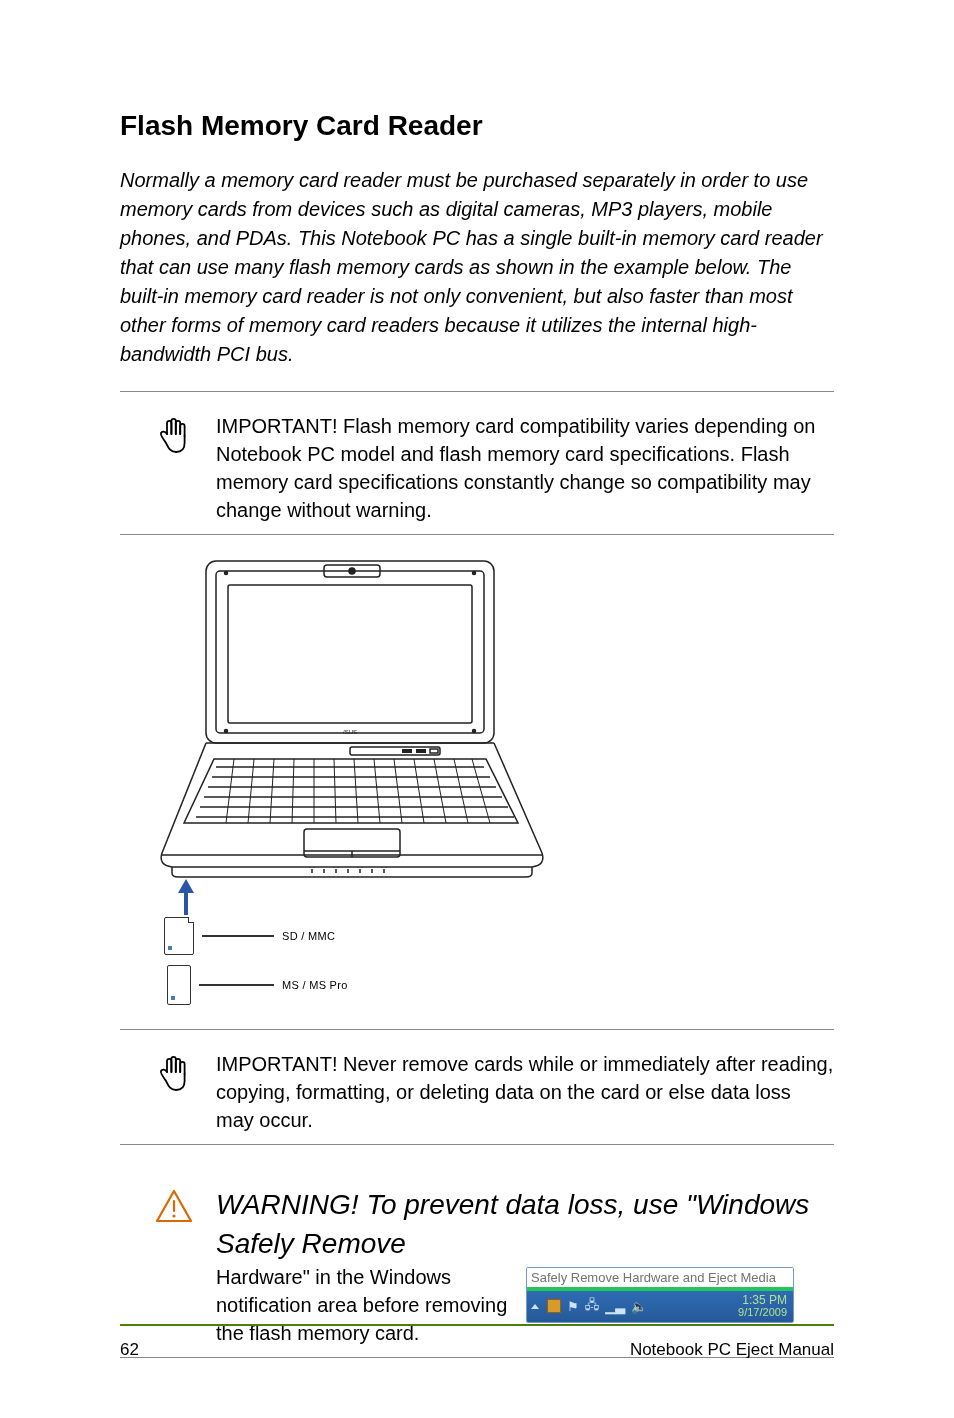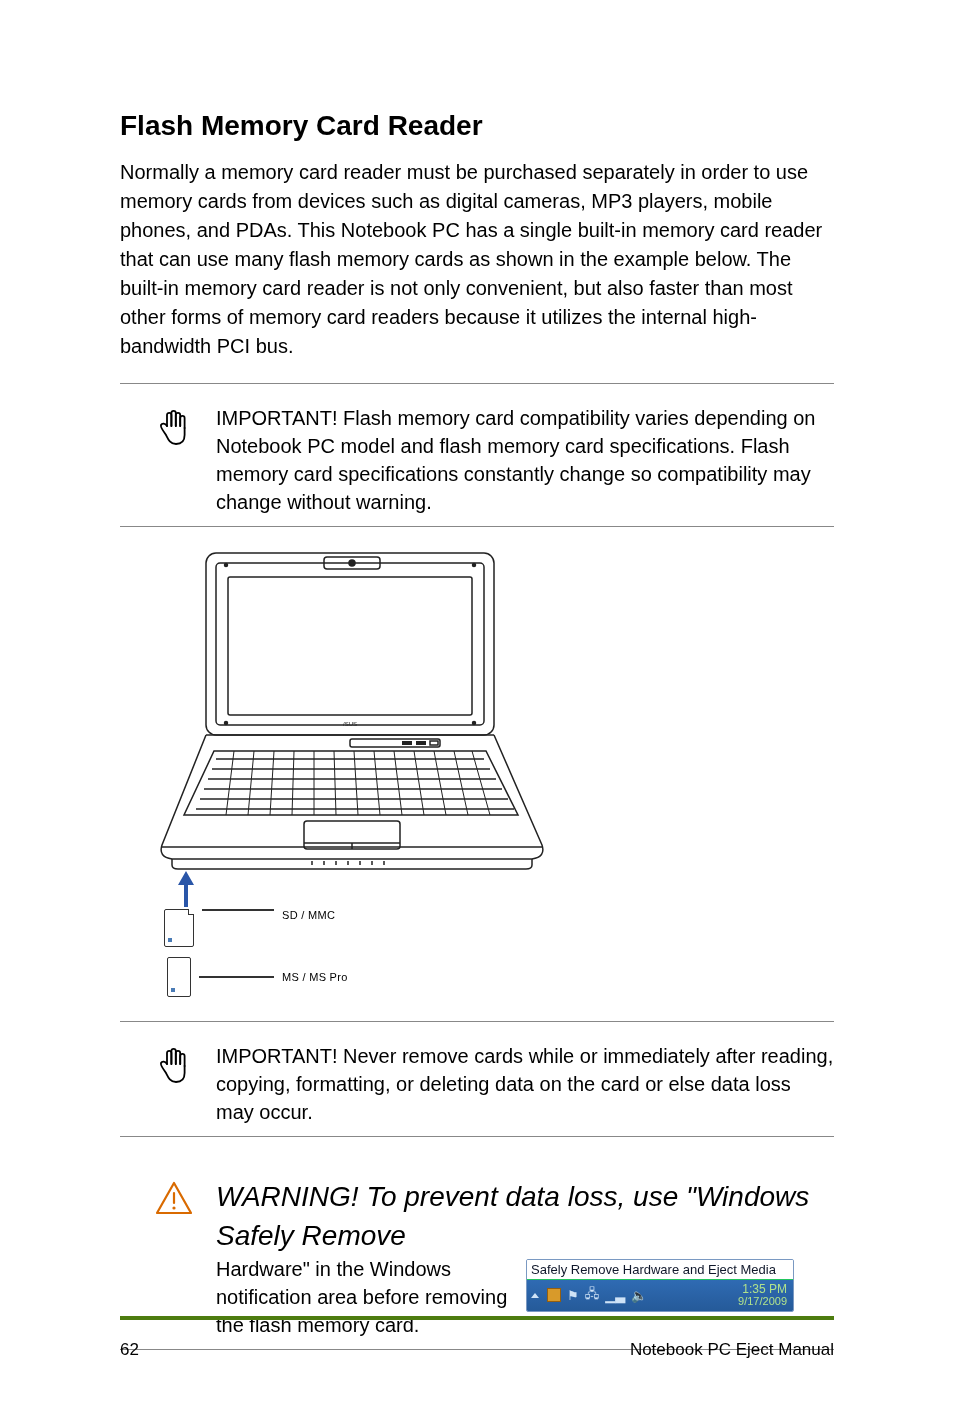--- a/index.html
+++ b/index.html
@@ -8,90 +8,91 @@
     width: 954px;
     height: 1418px;
     background: #fff;
     color: #000;
     position: relative;
     padding: 110px 120px 0 120px;
   }
   h2 {
     font-size: 28px;
     font-weight: 700;
-    margin-bottom: 16px;
+    margin-bottom: 24px;
   }
   .intro {
     font-size: 20px;
     line-height: 1.45;
     margin-bottom: 22px;
+    font-style: italic;
   }
   .note-block {
     display: flex;
     gap: 18px;
     padding: 20px 0 10px 34px;
     border-top: 1px solid #888;
     border-bottom: 1px solid #888;
     margin-bottom: 20px;
   }
   .note-block.no-top-border { border-top: none; }
   .note-icon { flex: 0 0 44px; padding-top: 2px; }
   .note-text { font-size: 20px; line-height: 1.4; flex: 1; }
   .warn-text-wrap { flex: 1; }
   .warn-line1 { font-size: 28px; line-height: 1.4; font-style: italic; }
   .warn-row { display: flex; gap: 10px; align-items: flex-start; }
   .warn-line2 { font-size: 20px; line-height: 1.4; width: 300px; }
   .illustration { padding: 0 0 20px 34px; }
   .laptop-wrap { position: relative; }
   .card-labels { position: relative; height: 120px; }
   .arrow-up { position: absolute; left: 22px; top: -10px; }
-  .card1 { position: absolute; left: 10px; top: 28px; display: flex; gap: 8px; }
+  .card1 { position: absolute; left: 10px; top: 28px; display: flex; align-items: center; gap: 8px; }
   .card2 { position: absolute; left: 10px; top: 76px; display: flex; align-items: center; gap: 8px; }
   .card-rect { width: 30px; height: 38px; border: 1.5px solid #333; border-radius: 2px; position: relative; }
   .card-rect2 { width: 24px; height: 40px; border: 1.5px solid #333; border-radius: 2px; position: relative; margin-left:3px; }
   .card-rect .notch { position:absolute; top:-1px; right:-1px; width:6px; height:6px; background:#fff; border-left:1.5px solid #333; border-bottom:1.5px solid #333; }
   .card-dot { position:absolute; left:3px; bottom:4px; width:4px; height:4px; background:#4a7bb5; }
   .card-line { width: 72px; height: 1.5px; background: #333; }
   .card-label { font-size: 11px; letter-spacing: 0.3px; }
   .tray-badge {
     width: 268px;
     background: #fff;
     border: 1px solid #7a99c2;
     border-radius: 2px;
     overflow: hidden;
     margin-top: 4px;
   }
   .tray-top {
     background: #fff;
-    color: #0f172a;
+    color: #737373;
     font-size: 13px;
     padding: 2px 4px;
-    border-bottom: 1px solid #22c55e;
+    border-bottom: 4px solid #22c55e;
   }
   .tray-bottom {
     background: linear-gradient(#2f6bb3, #255a99);
     display: flex;
     align-items: center;
     justify-content: space-between;
     padding: 3px 6px 3px 4px;
   }
   .tray-icons { display:flex; gap:6px; align-items:center; }
   .tray-glyph { color:#cfe3f7; font-size:13px; }
   .tray-chevron { width:0;height:0;border-left:4px solid transparent;border-right:4px solid transparent;border-bottom:5px solid #cfe3f7; margin-right:2px; }
   .tray-flag { width:14px; height:14px; background:#d89a2a; border:1px solid #945f0f; }
   .tray-time { text-align:right; line-height:1.05; }
   .tray-time-t { color:#b0e28c; font-size:12px; }
   .tray-time-d { color:#b0e28c; font-size:11px; }
   .footer {
     position: absolute;
     bottom: 58px;
     left: 120px;
     right: 120px;
-    border-top: 4px solid #4d7c0f;
-    padding-top: 20px;
+    border-top: 2px solid #4d7c0f;
+    padding-top: 14px;
     display: flex;
     justify-content: space-between;
     font-size: 17px;
   }
   .page-num { }
   .footer-label { }
 </style>
 </head>
 <body>
 

